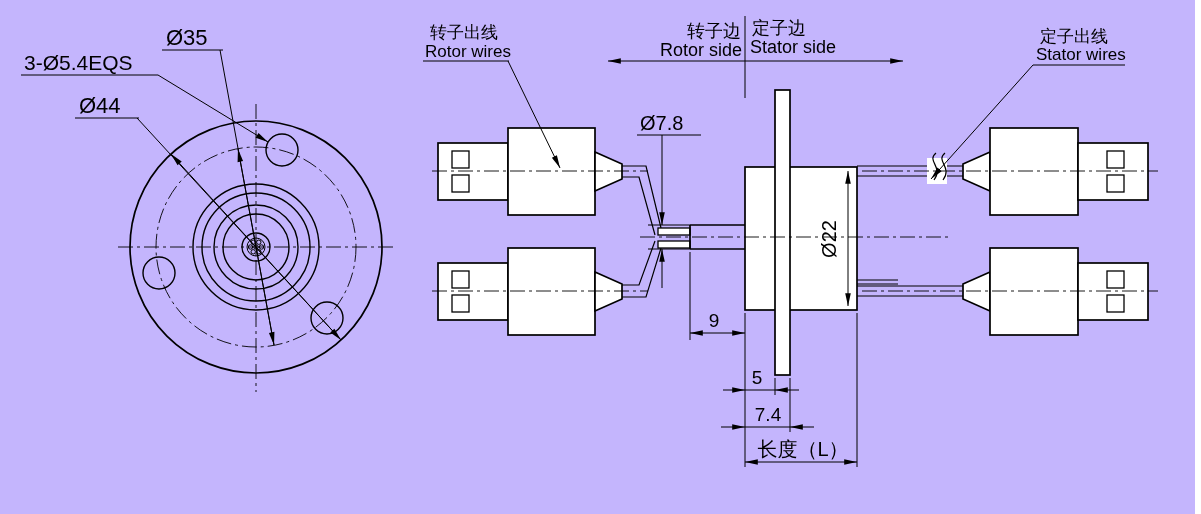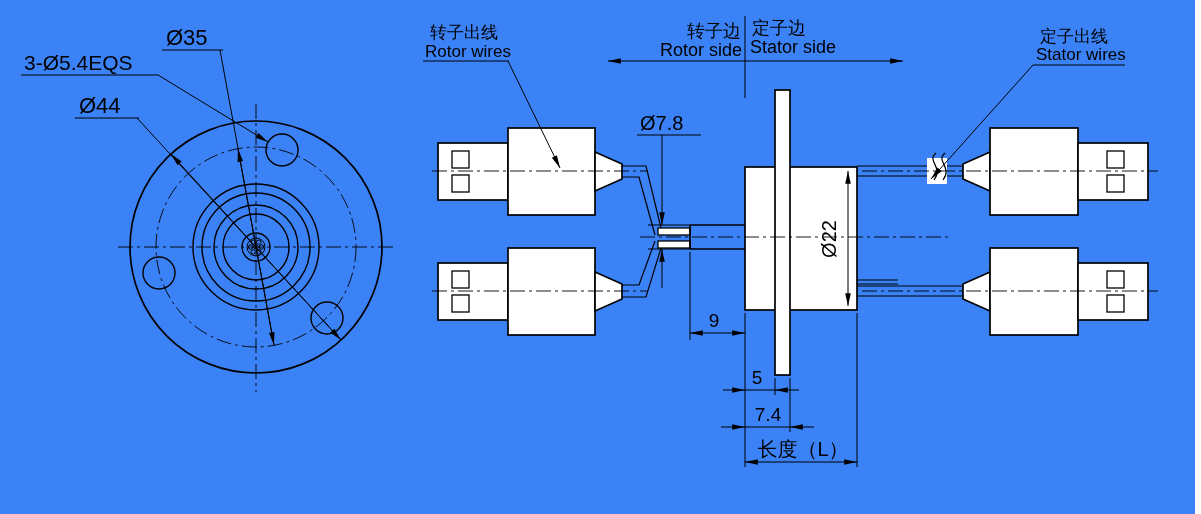--- a/index.html
+++ b/index.html
@@ -1,16 +1,16 @@
 <!DOCTYPE html>
 <html><head>
 <meta charset="utf-8">
 <style>
   html,body { margin:0; padding:0; background:#fff; }
-  .stage { width:1195px; height:514px; position:relative; background:#3b82f6; }
+  .stage { width:1195px; height:514px; position:relative; background:#c4b5fd; }
   svg text { font-family:"Liberation Sans","DejaVu Sans",sans-serif; fill:#000; }
   .ol   { stroke:#000; fill:none; stroke-width:1.7; }
   .ol2  { stroke:#000; fill:none; stroke-width:1.4; }
   .thin { stroke:#000; fill:none; stroke-width:1; }
   .wire { stroke:#000; fill:none; stroke-width:1.2; }
   .cl   { stroke:#000; fill:none; stroke-width:0.9; stroke-dasharray:15 4 3 4; }
   .wfill{ fill:#fff; stroke:#000; stroke-width:1.7; }
   .wfill2{ fill:#fff; stroke:#000; stroke-width:1.3; }
 </style>
 </head>

